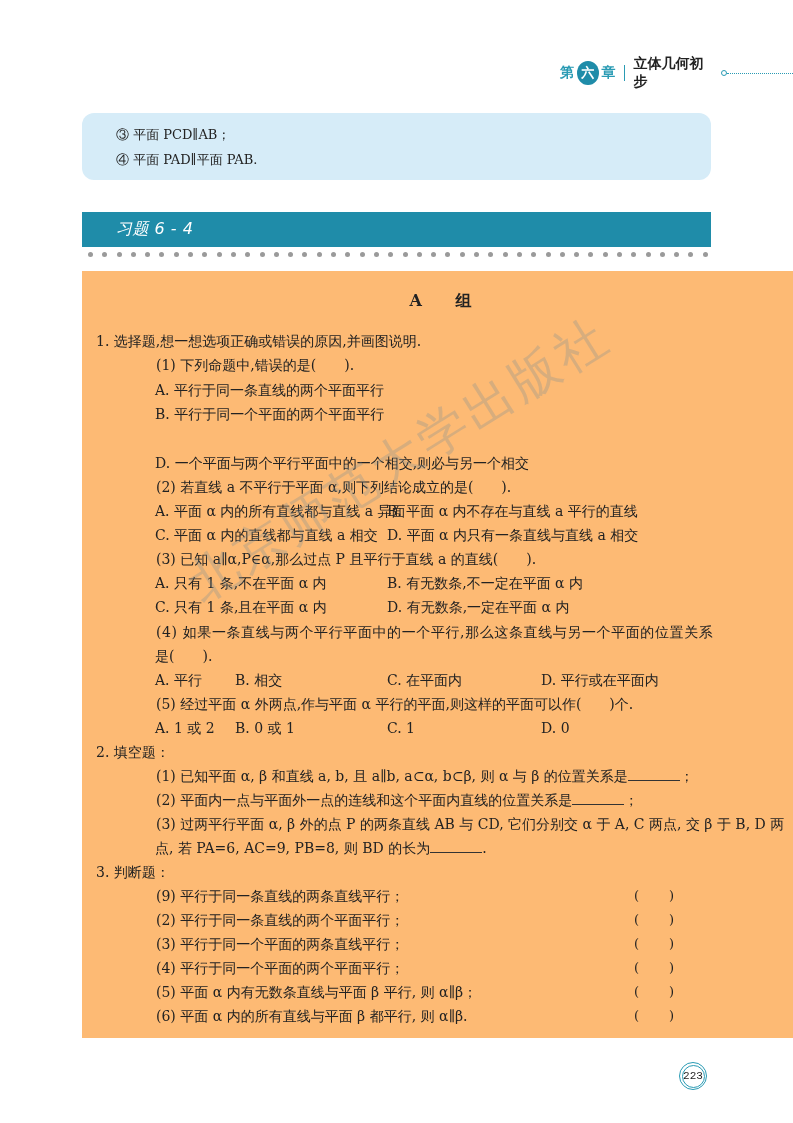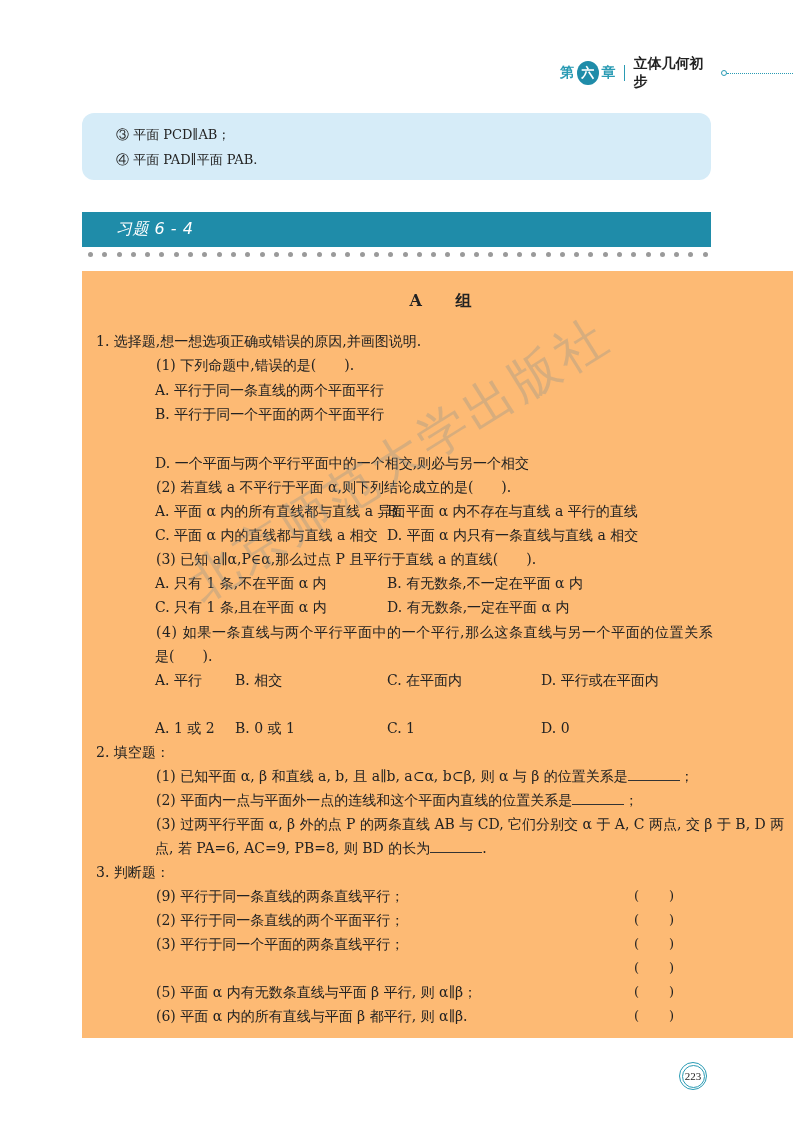--- a/index.html
+++ b/index.html
@@ -42,21 +42,21 @@
 
   
   .watermark { position:absolute; left:175px; top:560px; transform:rotate(-32deg); transform-origin:left top;
                font-family:"DejaVu Sans", sans-serif; font-size:50px; color:rgba(120,140,150,0.28);
                letter-spacing:4px; white-space:nowrap; pointer-events:none; }
 
   
   .page-num { position:absolute; left:679px; top:1062px; width:26px; height:26px; border-radius:50%;
               border:1.5px solid #2a9bb4; display:flex; align-items:center; justify-content:center; }
   .page-num-inner { width:21px; height:21px; border-radius:50%; border:1px solid #2a9bb4; display:flex;
-                    align-items:center; justify-content:center; font-family:Liberation Serif, serif; font-size:11px; color:#222; }
+                    align-items:center; justify-content:center; font-family:Liberation Mono, monospace; font-size:11px; color:#222; }
 </style>
 </head>
 <body>
 
 <div class="chapter-header">
   <span class="ch-di">第</span>
   <span class="ch-num">六</span>
   <span class="ch-zhang">章</span>
   <span class="ch-sep"></span>
   <span class="ch-title">立体几何初步</span>
@@ -142,20 +142,21 @@
   <div class="line i2" style="top:328px">C. 只有 1 条,且在平面 α 内</div>
   <div class="line" style="top:328px;left:305px">D. 有无数条,一定在平面 α 内</div>
 
   <div class="line i1" style="top:353px;letter-spacing:0.6px">(4) 如果一条直线与两个平行平面中的一个平行,那么这条直线与另一个平面的位置关系</div>
   <div class="line i2" style="top:377px">是(　　).</div>
   <div class="line i2" style="top:401px">A. 平行</div>
   <div class="line" style="top:401px;left:153px">B. 相交</div>
   <div class="line" style="top:401px;left:305px">C. 在平面内</div>
   <div class="line" style="top:401px;left:459px">D. 平行或在平面内</div>
 
+  <div class="line i1" style="top:425px">(5) 经过平面 α 外两点,作与平面 α 平行的平面,则这样的平面可以作(　　)个.</div>
   <div class="line i2" style="top:449px">A. 1 或 2</div>
   <div class="line" style="top:449px;left:153px">B. 0 或 1</div>
   <div class="line" style="top:449px;left:305px">C. 1</div>
   <div class="line" style="top:449px;left:459px">D. 0</div>
 
   <div class="line i0" style="top:473px">2. 填空题：</div>
   <div class="line i1" style="top:497px">
     <span>(1) 已知平面 α, β 和直线 a, b, 且 a∥b, a⊂α, b⊂β, 则 α 与 β 的位置关系是</span><span class="blank"></span><span>；</span>
   </div>
   <div class="line i1" style="top:521px">
@@ -176,20 +177,21 @@
   <div class="line i1" style="top:641px">(2) 平行于同一条直线的两个平面平行；</div>
   <div class="tf" style="top:641px">
       <span>(</span>
       <span>)</span>
     </div>
   <div class="line i1" style="top:665px">(3) 平行于同一个平面的两条直线平行；</div>
   <div class="tf" style="top:665px">
       <span>(</span>
       <span>)</span>
     </div>
+  <div class="line i1" style="top:689px">(4) 平行于同一个平面的两个平面平行；</div>
   <div class="tf" style="top:689px">
       <span>(</span>
       <span>)</span>
     </div>
   <div class="line i1" style="top:713px">(5) 平面 α 内有无数条直线与平面 β 平行, 则 α∥β；</div>
   <div class="tf" style="top:713px">
       <span>(</span>
       <span>)</span>
     </div>
   <div class="line i1" style="top:737px">(6) 平面 α 内的所有直线与平面 β 都平行, 则 α∥β.</div>

